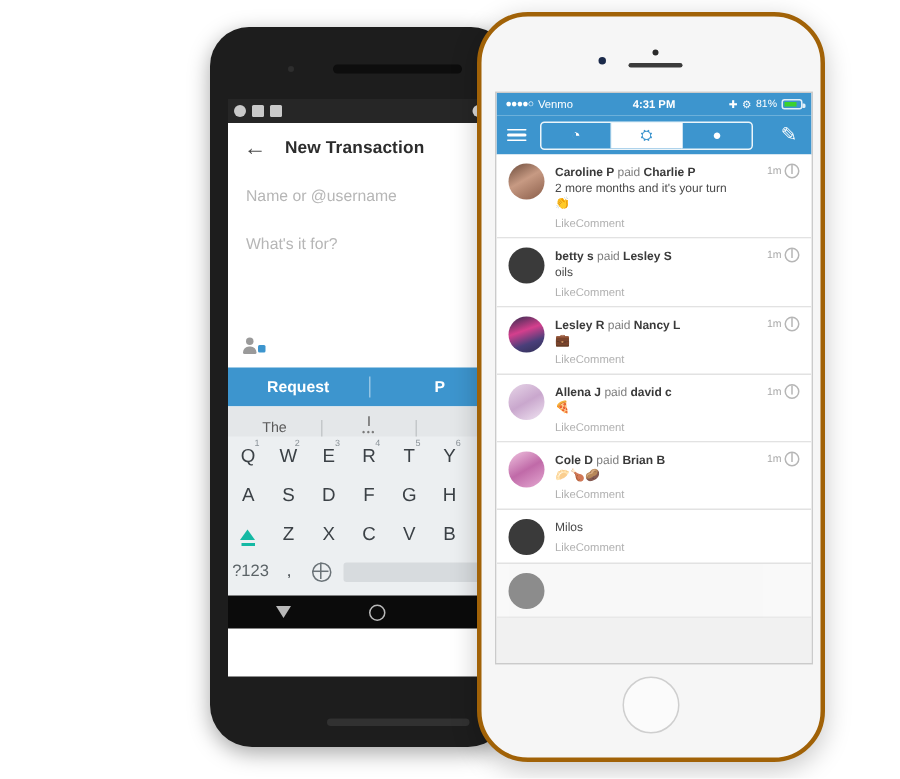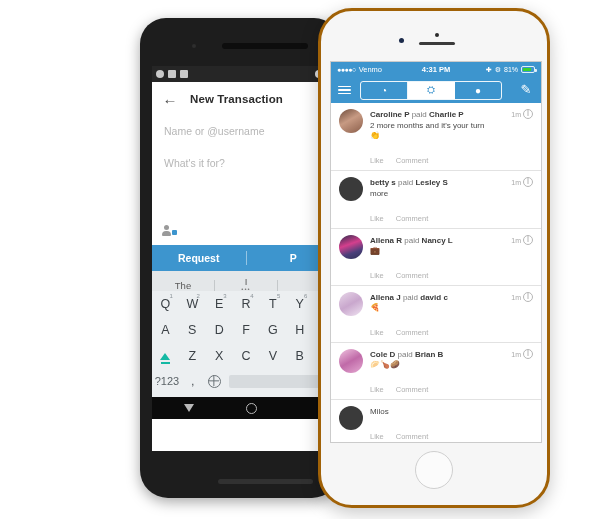--- a/index.html
+++ b/index.html
@@ -547,23 +547,23 @@
     font-size: 8px;
     color: #4a4a4a;
     line-height: 11px;
     margin-top: 0px;
   }
   .fi-emoji {
     font-size: 8px;
     line-height: 10px;
   }
   .fi-actions {
-    margin-top: 15px;
-    display: flex;
-    gap: 12px;
+    margin-top: 3px;
+    display: flex;
+    gap: 0;
     font-size: 7.5px;
     color: #b0b0b0;
   }
 
   
   .av-caroline { background: linear-gradient(150deg,#6b4a3a 0%, #c79a83 45%, #8a5d49 100%); }
   .av-betty    { background: #3a3a3a; }
   .av-paige    { background: linear-gradient(160deg,#2b2b4d 0%, #d43f8d 40%, #4a3f7a 70%, #2f2f55 100%); }
   .av-allena   { background: linear-gradient(150deg,#e7d6e8 0%, #c9a7cd 50%, #f0e4f2 100%); }
   .av-cole     { background: linear-gradient(150deg,#f0c4e0 0%, #c06aa8 50%, #e5a9d2 100%); }
@@ -775,34 +775,34 @@
               <div class="fi-title">
                 <span>betty s</span>
                 <span class="paid">paid</span>
                 <span>Lesley S</span>
               </div>
               <div class="fi-meta">
                 <span>1m</span>
                 <span class="globe-sm"></span>
               </div>
             </div>
-            <div class="fi-note">more</div>
+            <div class="fi-note">oils</div>
             <div class="fi-actions">
               <span>Like</span>
               <span>Comment</span>
             </div>
           </div>
         </div>
 
         <div class="feed-item">
           <div class="avatar av-paige"></div>
           <div class="fi-body">
             <div class="fi-top">
               <div class="fi-title">
-                <span>Allena R</span>
+                <span>Lesley R</span>
                 <span class="paid">paid</span>
                 <span>Nancy L</span>
               </div>
               <div class="fi-meta">
                 <span>1m</span>
                 <span class="globe-sm"></span>
               </div>
             </div>
             <div class="fi-emoji">💼</div>
             <div class="fi-actions">

